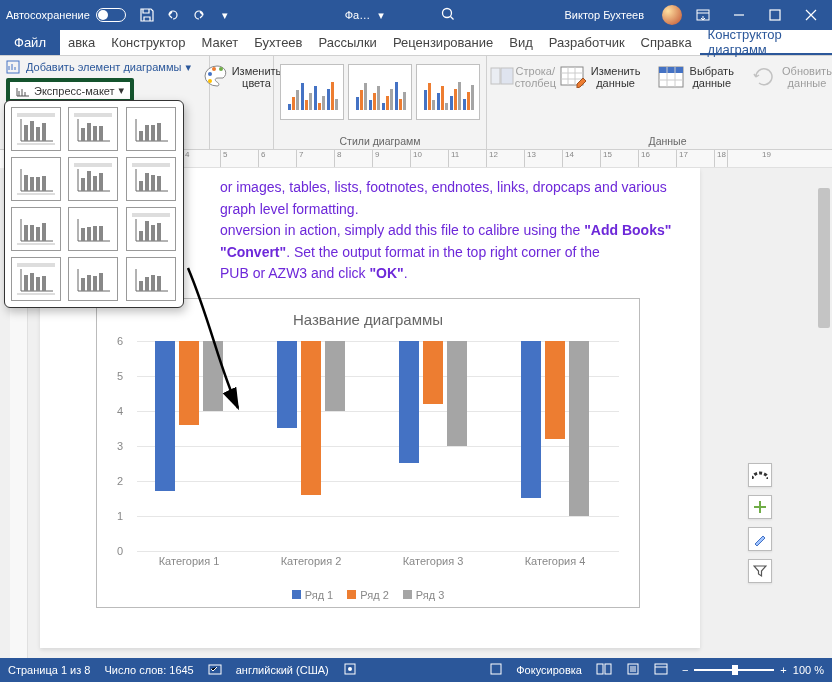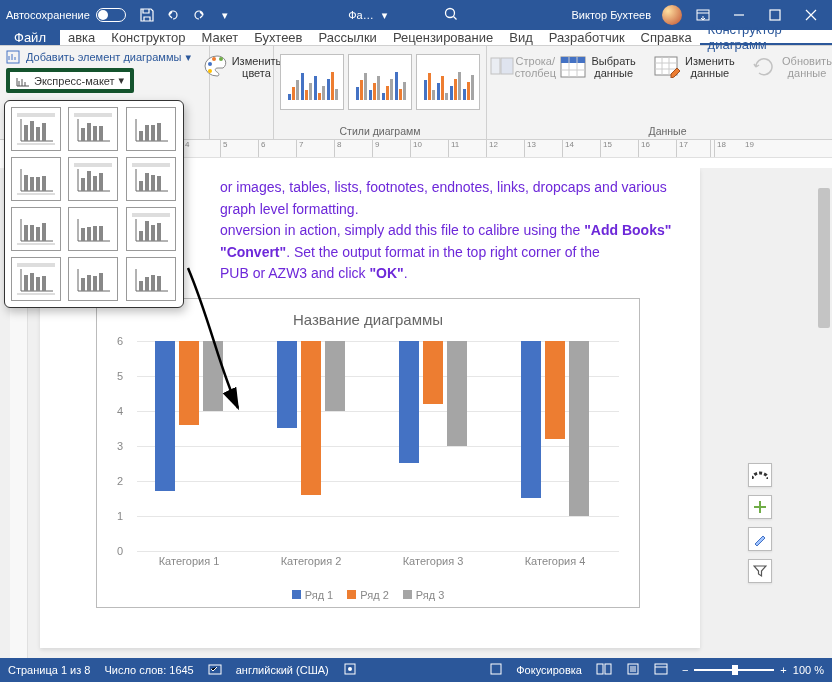--- a/index.html
+++ b/index.html
@@ -6,25 +6,25 @@
   body { width: 832px; height: 682px; background: #fff; overflow: hidden; font-size: 12px; color: #333; position: relative; }
   
   .titlebar { height: 30px; background: #2b579a; display: flex; align-items: center; color: #fff; padding: 0 6px; font-size: 11px; }
   .titlebar .autosave { display: flex; align-items: center; gap: 6px; }
   .toggle { width: 30px; height: 14px; border: 1px solid #fff; border-radius: 8px; position: relative; }
   .toggle::after { content: ''; position: absolute; width: 10px; height: 10px; background: #fff; border-radius: 50%; top: 1px; left: 1px; }
   .titlebar .qat { display: flex; gap: 4px; margin-left: 10px; }
   .qat-btn { width: 22px; height: 22px; display: flex; align-items: center; justify-content: center; color: #fff; cursor: pointer; }
   .titlebar-center { flex: 1; text-align: center; display: flex; justify-content: center; gap: 8px; align-items: center; }
   .titlebar-right { display: flex; align-items: center; gap: 6px; }
-  .user { display: flex; align-items: center; gap: 11px; }
+  .user { display: flex; align-items: center; gap: 18px; }
   .avatar { width: 20px; height: 20px; border-radius: 50%; background: radial-gradient(circle at 30% 30%, #ffe0a0, #c05030); }
   .win-btn { width: 30px; height: 28px; display: flex; align-items: center; justify-content: center; cursor: pointer; }
   
-  .tabs { height: 16px; background: #fff; border-bottom: 1px solid #d0d0d0; display: flex; align-items: stretch; font-size: 13px; }
+  .tabs { height: 26px; background: #fff; border-bottom: 1px solid #d0d0d0; display: flex; align-items: stretch; font-size: 13px; }
   .tab { padding: 0 8px; display: flex; align-items: center; cursor: pointer; color: #444; }
   .tab.file { background: #2b579a; color: #fff; padding: 0 14px; }
   .tab.active { color: #2b579a; border-bottom: 2px solid #2b579a; font-weight: 500; }
   
   .ribbon { height: 94px; background: #f3f3f3; border-bottom: 1px solid #d0d0d0; display: flex; font-size: 11px; }
   .rgroup { border-right: 1px solid #d0d0d0; padding: 4px 6px 2px 6px; display: flex; flex-direction: column; justify-content: space-between; align-items: center; }
   .rgroup-label { font-size: 10.5px; color: #666; text-align: center; width: 100%; }
   .rgroup-top { display: flex; gap: 4px; flex: 1; align-items: flex-start; }
   .addel { color: #2b579a; text-decoration: underline dotted transparent; display: flex; align-items: center; gap: 4px; cursor: pointer; }
   .express { margin-top: 4px; padding: 2px 6px; border: 4px solid #14532d; background: #fff; display: flex; align-items: center; gap: 4px; cursor: pointer; border-radius: 2px; }
@@ -252,36 +252,36 @@
               <rect x="2" y="4" width="9" height="16" fill="#e0e6f4" stroke="#888"></rect>
               <rect x="12" y="4" width="12" height="16" fill="#c8d4ec" stroke="#888"></rect>
             </svg>
         </div>
         <span style="white-space:pre-line; text-align:center;">Строка/
 столбец</span>
       </div>
       <div class="ribbon-btn">
         <div class="ribbon-icon">
           <svg width="26" height="22">
+              <rect x="1" y="1" width="22" height="18" fill="#fff" stroke="#888"></rect>
+              <path stroke="#ccc" d="M8 1v18 M15 1v18 M1 7h22 M1 13h22"></path>
+              <path d="M17 18l6-6 3 3-6 6-3 1z" fill="#ed7d31" stroke="#a05020"></path>
+            </svg>
+        </div>
+        <span style="white-space:pre-line; text-align:center;">Изменить данные</span>
+      </div>
+      <div class="ribbon-btn">
+        <div class="ribbon-icon">
+          <svg width="26" height="22">
               <rect x="1" y="1" width="24" height="20" fill="#fff" stroke="#888"></rect>
               <rect x="1" y="1" width="24" height="6" fill="#4472c4"></rect>
               <path stroke="#ccc" d="M9 1v20 M17 1v20 M1 14h24"></path>
             </svg>
         </div>
         <span style="white-space:pre-line; text-align:center;">Выбрать данные</span>
-      </div>
-      <div class="ribbon-btn">
-        <div class="ribbon-icon">
-          <svg width="26" height="22">
-              <rect x="1" y="1" width="22" height="18" fill="#fff" stroke="#888"></rect>
-              <path stroke="#ccc" d="M8 1v18 M15 1v18 M1 7h22 M1 13h22"></path>
-              <path d="M17 18l6-6 3 3-6 6-3 1z" fill="#ed7d31" stroke="#a05020"></path>
-            </svg>
-        </div>
-        <span style="white-space:pre-line; text-align:center;">Изменить данные</span>
       </div>
       <div class="ribbon-btn disabled">
         <div class="ribbon-icon">
           <svg width="24" height="24">
               <path fill="none" stroke="#888" stroke-width="1.5" d="M4 12a8 8 0 1 1 3 6 M4 12l-2-3 M4 12l3-2"></path>
             </svg>
         </div>
         <span style="white-space:pre-line; text-align:center;">Обновить данные</span>
       </div>
     </div>
@@ -316,21 +316,21 @@
     <div class="tick" style="left: 342px;">9</div>
     <div class="tick" style="left: 380px;">10</div>
     <div class="tick" style="left: 418px;">11</div>
     <div class="tick" style="left: 456px;">12</div>
     <div class="tick" style="left: 494px;">13</div>
     <div class="tick" style="left: 532px;">14</div>
     <div class="tick" style="left: 570px;">15</div>
     <div class="tick" style="left: 608px;">16</div>
     <div class="tick" style="left: 646px;">17</div>
     <div class="tick" style="left: 684px;">18</div>
-    <div class="tick" style="left: 680px; padding-left: 34px;">19</div>
+    <div class="tick" style="left: 697px; padding-left: 34px;">19</div>
   </div>
 
 <div class="doc-area">
   <div class="ruler-v"></div>
   <div class="page">
     <div class="para"><span>or images, tables, lists, footnotes, endnotes, links, dropcaps and various</span></div>
     <div class="para"><span>graph level formatting.</span></div>
     <div class="para"><span>onversion in action, simply add this file to calibre using the </span><b>"Add Books"</b></div>
     <div class="para"><b>"Convert"</b><span>.  Set the output format in the top right corner of the</span></div>
     <div class="para"><span>PUB or AZW3 and click </span><b>"OK"</b><span>.</span></div>

